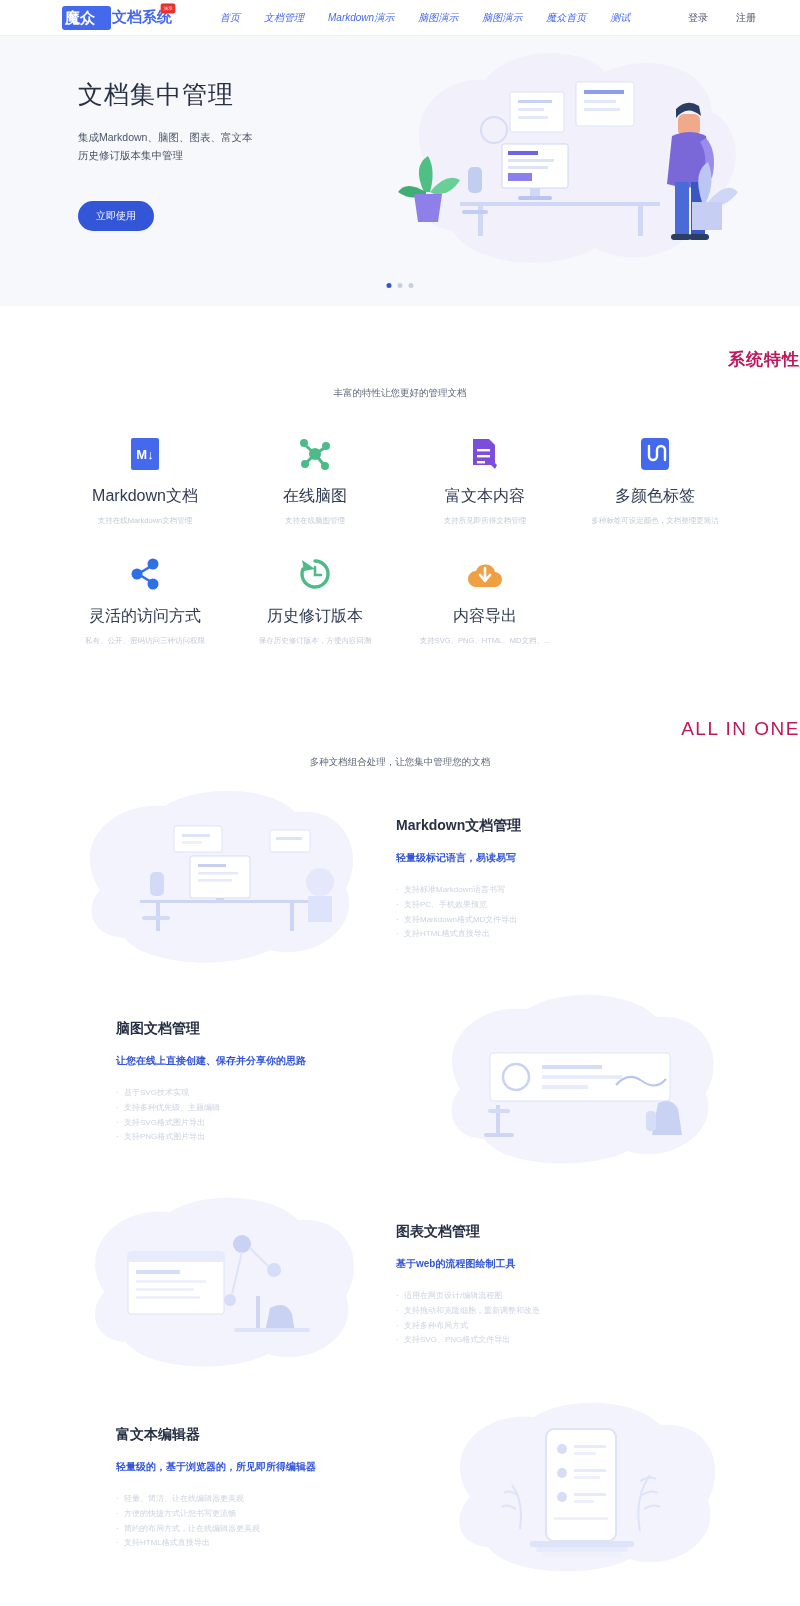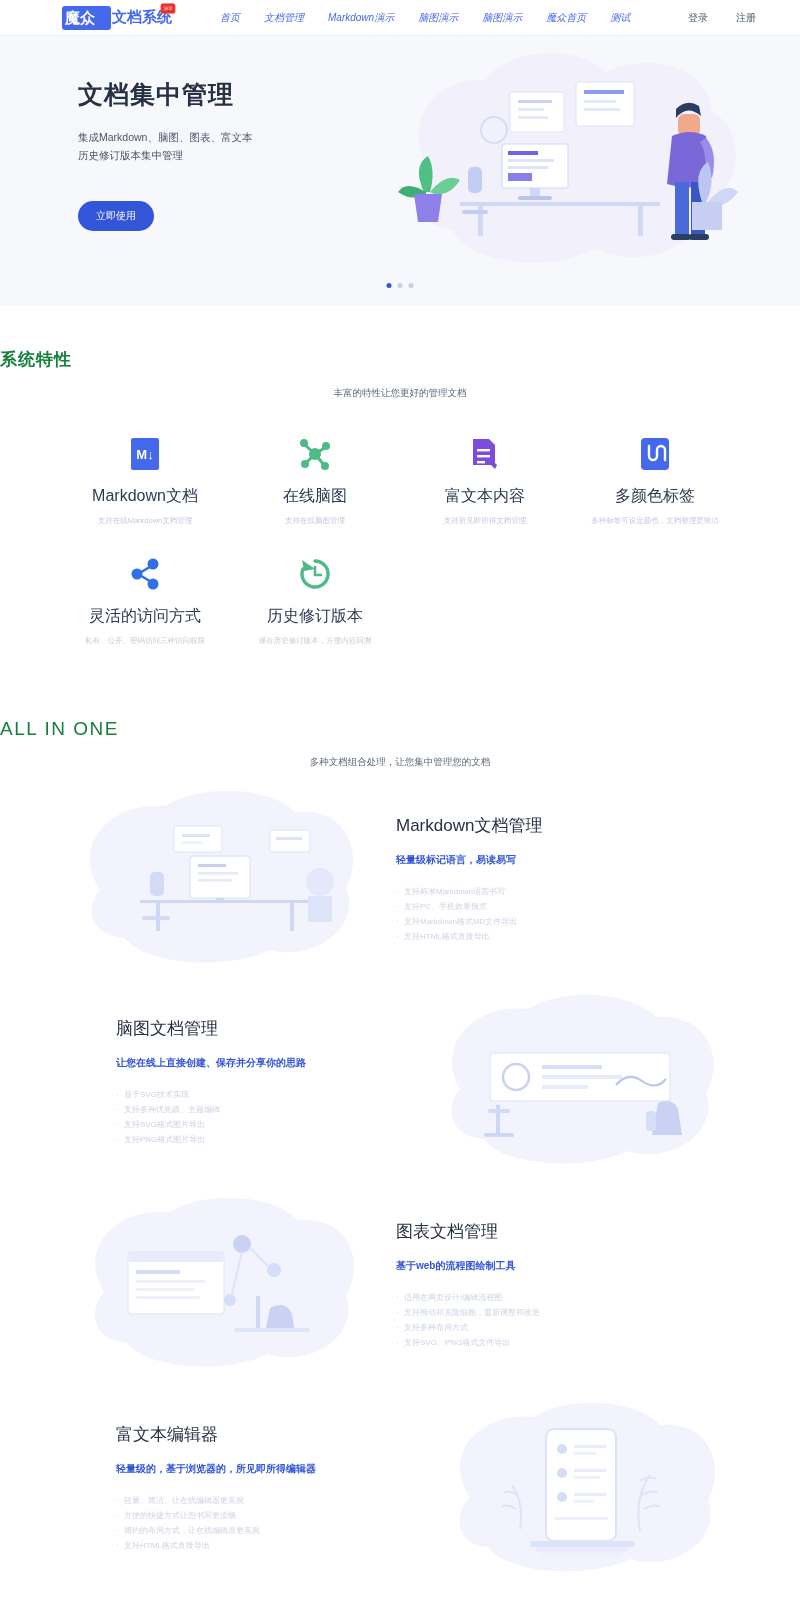--- a/index.html
+++ b/index.html
@@ -70,21 +70,21 @@
   }
   .hero-inner {
     width: 680px;
     margin: 0 auto;
     position: relative;
     height: 100%;
   }
   .hero-copy { position: absolute; left: 18px; top: 42px; }
   .hero-title {
     font-size: 25px;
-    font-weight: bold;
+    font-weight: normal;
     color: #273044;
     letter-spacing: 1px;
     margin-bottom: 18px;
   }
   .hero-sub {
     font-size: 10.5px;
     color: #4a5568;
     line-height: 1.7;
     margin-bottom: 36px;
   }
@@ -105,23 +105,23 @@
     transform: translateX(-50%);
     bottom: 18px;
     display: flex;
     gap: 6px;
   }
   .dot { width: 5px; height: 5px; border-radius: 50%; background: #c9cfdd; cursor: pointer; }
   .dot.active { background: #3355d8; }
 
   
   .section-title {
-    text-align: left;
+    text-align: right;
     font-size: 17px;
-    color: #15803d;
+    color: #be185d;
     font-weight: bold;
     letter-spacing: 1px;
   }
   .section-title.thin { font-weight: normal; font-size: 19px; letter-spacing: 1.5px; }
   .section-sub {
     text-align: center;
     font-size: 9.5px;
     color: #5b6678;
     margin-top: 16px;
   }
@@ -151,21 +151,21 @@
   .aio-block {
     width: 680px;
     margin: 0 auto;
     display: flex;
     align-items: center;
     margin-top: 18px;
   }
   .aio-block.reverse { flex-direction: row-reverse; }
   .aio-art { width: 320px; height: 185px; flex: none; display: flex; align-items: center; justify-content: center; }
   .aio-text { width: 320px; flex: none; padding: 0 16px; }
-  .aio-h { font-size: 17px; font-weight: normal; color: #273044; }
+  .aio-h { font-size: 14px; font-weight: bold; color: #273044; }
   .aio-sh { font-size: 10px; font-weight: bold; color: #3355d8; margin-top: 16px; }
   .aio-list { list-style: none; margin-top: 18px; }
   .aio-list li {
     font-size: 8px;
     color: #ccd3e1;
     line-height: 1.85;
     padding-left: 8px;
     position: relative;
   }
   .aio-list li::before {
@@ -357,20 +357,30 @@
         <svg width="34" height="34" viewBox="0 0 34 34">
           <path d="M17 4 a13 13 0 1 1 -12 8" stroke="#4cbb87" stroke-width="3.4" fill="none" stroke-linecap="round"></path>
           <path d="M4 3 l2 11 l11 -2 Z" fill="#4cbb87"></path>
           <path d="M17 10 v8 h6" stroke="#4cbb87" stroke-width="2.6" fill="none" stroke-linecap="round"></path>
         </svg>
       </div>
       <div class="feature-name">历史修订版本</div>
       <div class="feature-desc">保存历史修订版本，方便内容回溯</div>
     </div>
 
+    <div class="feature">
+      <div class="feature-icon">
+        <svg width="36" height="34" viewBox="0 0 36 34">
+          <path d="M9 30 a8 8 0 0 1 0 -16 a10 10 0 0 1 19 1 a7 7 0 0 1 -1 15 Z" fill="#f0a042"></path>
+          <path d="M18 11 v12 M13 18 l5 6 l5 -6" stroke="#ffffff" stroke-width="2.6" fill="none" stroke-linecap="round" stroke-linejoin="round"></path>
+        </svg>
+      </div>
+      <div class="feature-name">内容导出</div>
+      <div class="feature-desc">支持SVG、PNG、HTML、MD文档、...</div>
+    </div>
 
   </div>
 </div>
 
 <div class="allinone">
   <div class="section-title thin">ALL IN ONE</div>
   <div class="section-sub">多种文档组合处理，让您集中管理您的文档</div>
 
   <div class="aio-block">
     <div class="aio-art">

